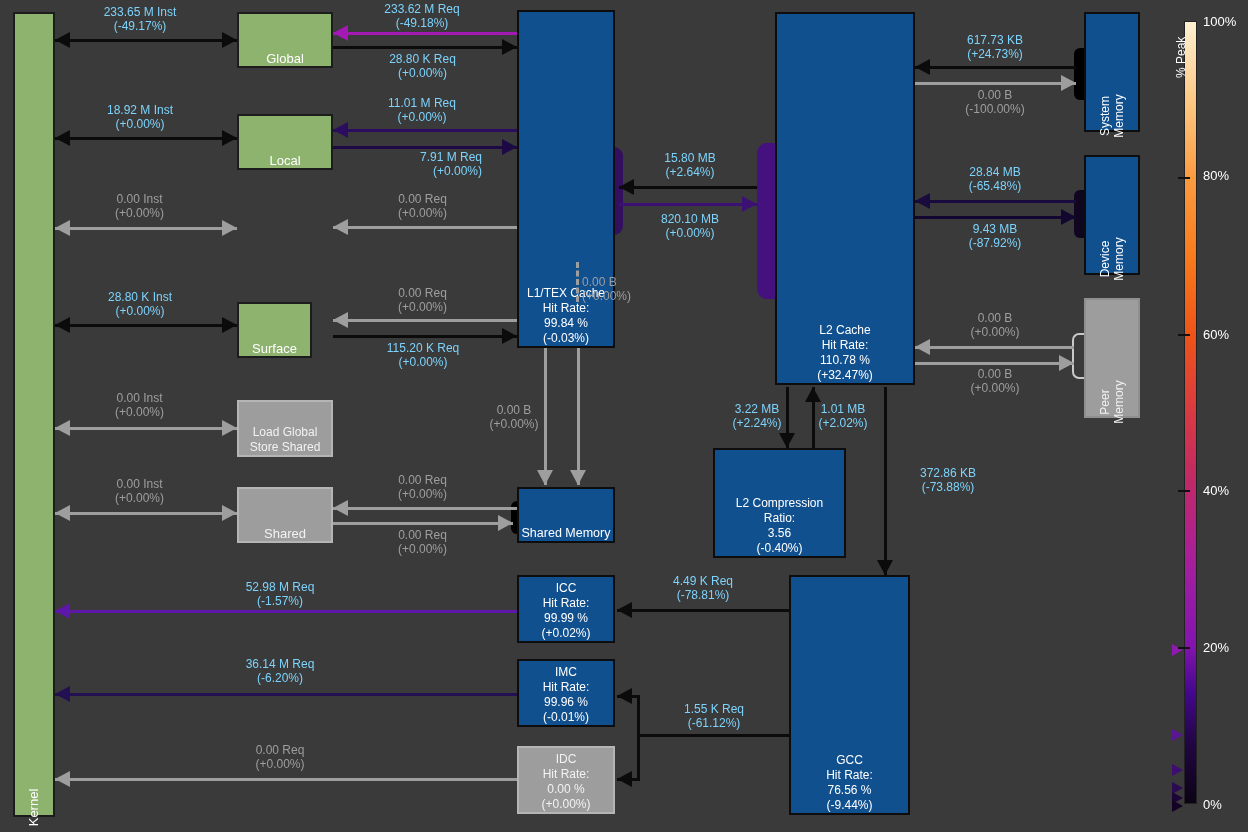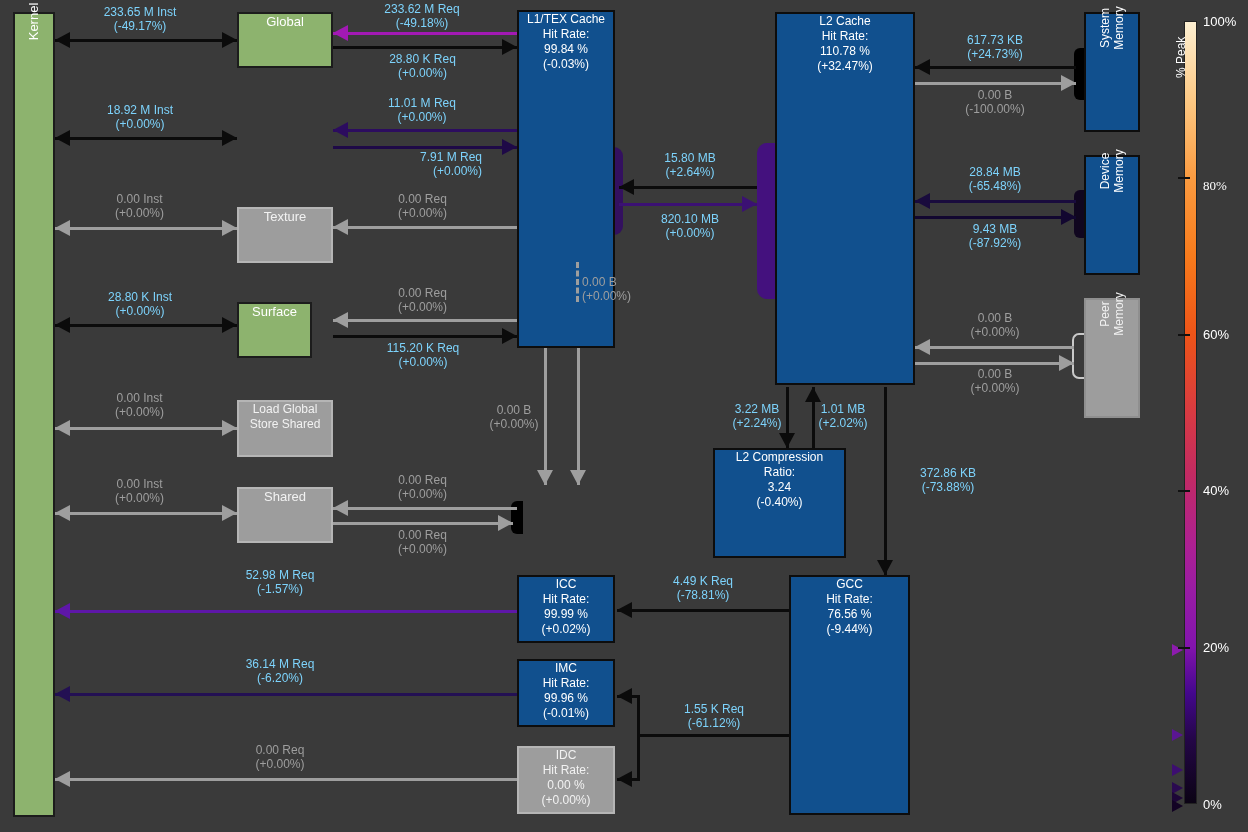--- a/index.html
+++ b/index.html
@@ -1,18 +1,18 @@
 <!DOCTYPE html>
 <html><head>
 <meta charset="utf-8">
 <style>
   html,body{margin:0;padding:0;background:#3a3a3a;}
   #stage{position:relative;width:1248px;height:832px;background:#3a3a3a;overflow:hidden;
          font-family:"Liberation Sans", sans-serif;}
-  .box{position:absolute;box-sizing:border-box;display:flex;align-items:flex-start;justify-content:center;
+  .box{position:absolute;box-sizing:border-box;display:flex;align-items:flex-end;justify-content:center;
        text-align:center;color:#fff;font-size:13px;line-height:15px;}
   .blue {background:#11508e;border:2px solid #0d0d0d;}
   .green{background:#8db36e;border:2px solid #1c1c1c;}
   .grey {background:#9d9d9d;border:2px solid #b5b5b5;color:#f2f2f2;}
   .rot{transform:rotate(-90deg);white-space:nowrap;}
   .rot span{display:block;}
   .mlines span{display:block;font-size:12px;line-height:15px;}
   .port{position:absolute;}
   
   .arr{position:absolute;pointer-events:none;}
@@ -58,22 +58,22 @@
   <div class="port" style="left:511px;top:501px;width:12px;height:33px;background:#000;border-radius:6px 0 0 6px;"></div>
 
   <div class="box green" style="left:13px;top:12px;width:42px;height:805px;">
     <div class="rot">
         <span>Kernel</span>
       </div>
   </div>
   <div class="box green" style="left:237px;top:12px;width:96px;height:56px;">
       <span>Global</span>
     </div>
-  <div class="box grey" style="left:237px;top:207px;width:96px;height:56px;">
-      <span>Texture</span>
+  <div class="box green" style="left:237px;top:114px;width:96px;height:56px;">
+      <span>Local</span>
     </div>
   <div class="box green" style="left:237px;top:302px;width:75px;height:56px;">
       <span>Surface</span>
     </div>
   <div class="box grey" style="left:237px;top:487px;width:96px;height:56px;">
       <span>Shared</span>
     </div>
   <div class="box grey mlines" style="left:237px;top:400px;width:96px;height:57px;">
     <div>
         <span>Load Global</span>
@@ -82,20 +82,23 @@
   </div>
 
   <div class="box blue mlines" style="left:517px;top:10px;width:98px;height:338px;">
     <div>
         <span>L1/TEX Cache</span>
         <span>Hit Rate:</span>
         <span>99.84 %</span>
         <span>(-0.03%)</span>
       </div>
   </div>
+  <div class="box blue" style="left:517px;top:487px;width:98px;height:56px;font-size:12.5px;">
+      <span>Shared Memory</span>
+    </div>
   <div class="box blue mlines" style="left:517px;top:575px;width:98px;height:68px;">
     <div>
         <span>ICC</span>
         <span>Hit Rate:</span>
         <span>99.99 %</span>
         <span>(+0.02%)</span>
       </div>
   </div>
   <div class="box blue mlines" style="left:517px;top:659px;width:98px;height:68px;">
     <div>
@@ -119,21 +122,21 @@
         <span>L2 Cache</span>
         <span>Hit Rate:</span>
         <span>110.78 %</span>
         <span>(+32.47%)</span>
       </div>
   </div>
   <div class="box blue mlines" style="left:713px;top:448px;width:133px;height:110px;">
     <div>
         <span>L2 Compression</span>
         <span>Ratio:</span>
-        <span>3.24</span>
+        <span>3.56</span>
         <span>(-0.40%)</span>
       </div>
   </div>
   <div class="box blue mlines" style="left:789px;top:575px;width:121px;height:240px;">
     <div>
         <span>GCC</span>
         <span>Hit Rate:</span>
         <span>76.56 %</span>
         <span>(-9.44%)</span>
       </div>
@@ -424,37 +427,37 @@
       <span>(-73.88%)</span>
     </div>
   <div class="lbl" style="left:643px;top:574px;width:120px;">
       <span>4.49 K Req</span>
       <span>(-78.81%)</span>
     </div>
   <div class="lbl" style="left:654px;top:702px;width:120px;">
       <span>1.55 K Req</span>
       <span>(-61.12%)</span>
     </div>
-  <div class="lbl" style="left:215px;top:568px;width:130px;">
+  <div class="lbl" style="left:215px;top:580px;width:130px;">
       <span>52.98 M Req</span>
       <span>(-1.57%)</span>
     </div>
   <div class="lbl" style="left:215px;top:657px;width:130px;">
       <span>36.14 M Req</span>
       <span>(-6.20%)</span>
     </div>
   <div class="lbl dim" style="left:220px;top:743px;width:120px;">
       <span>0.00 Req</span>
       <span>(+0.00%)</span>
     </div>
 
   <div id="cbar"></div>
   <div id="cbtitle">% Peak</div>
   <div class="cblab" style="top:14px;">100%</div>
-  <div class="cblab" style="top:178px;font-family:Liberation Serif, serif;">80%</div>
+  <div class="cblab" style="top:168px;">80%</div>
   <div class="cblab" style="top:327px;">60%</div>
   <div class="cblab" style="top:483px;">40%</div>
   <div class="cblab" style="top:640px;">20%</div>
   <div class="cblab" style="top:797px;">0%</div>
   <div class="cbtick" style="top:177px;"></div>
   <div class="cbtick" style="top:334px;"></div>
   <div class="cbtick" style="top:490px;"></div>
   <div class="cbtick" style="top:647px;"></div>
   <div class="cbmark" style="top:644px;--c:#8d1cae;"></div>
   <div class="cbmark" style="top:729px;--c:#5a1692;"></div>

